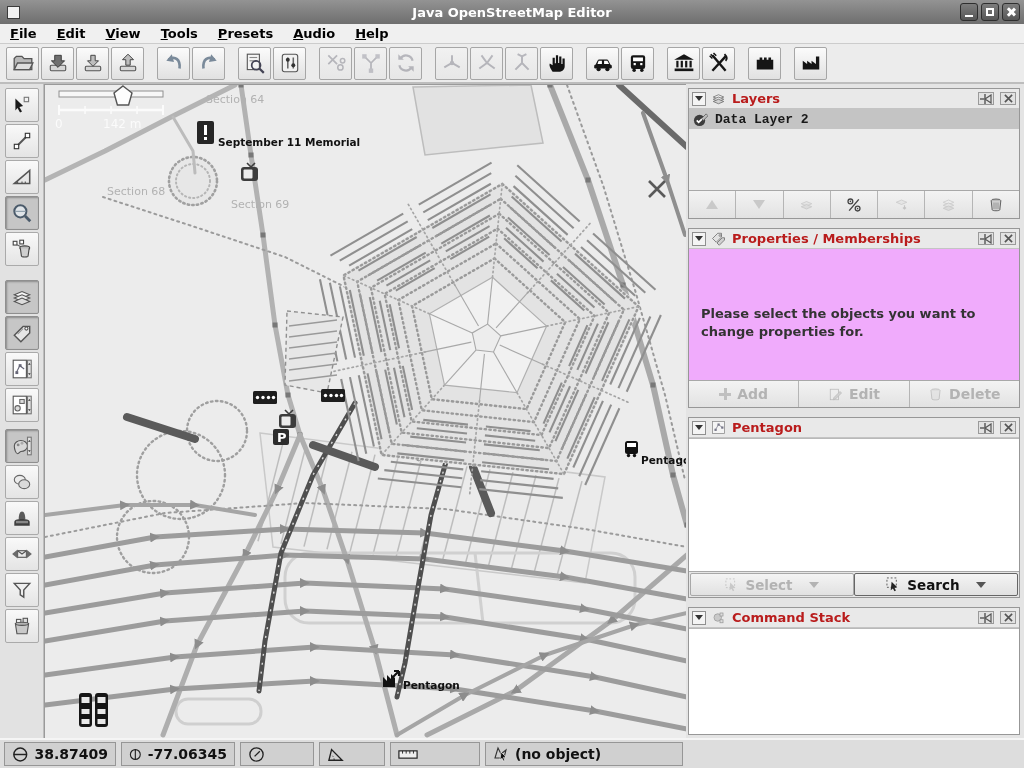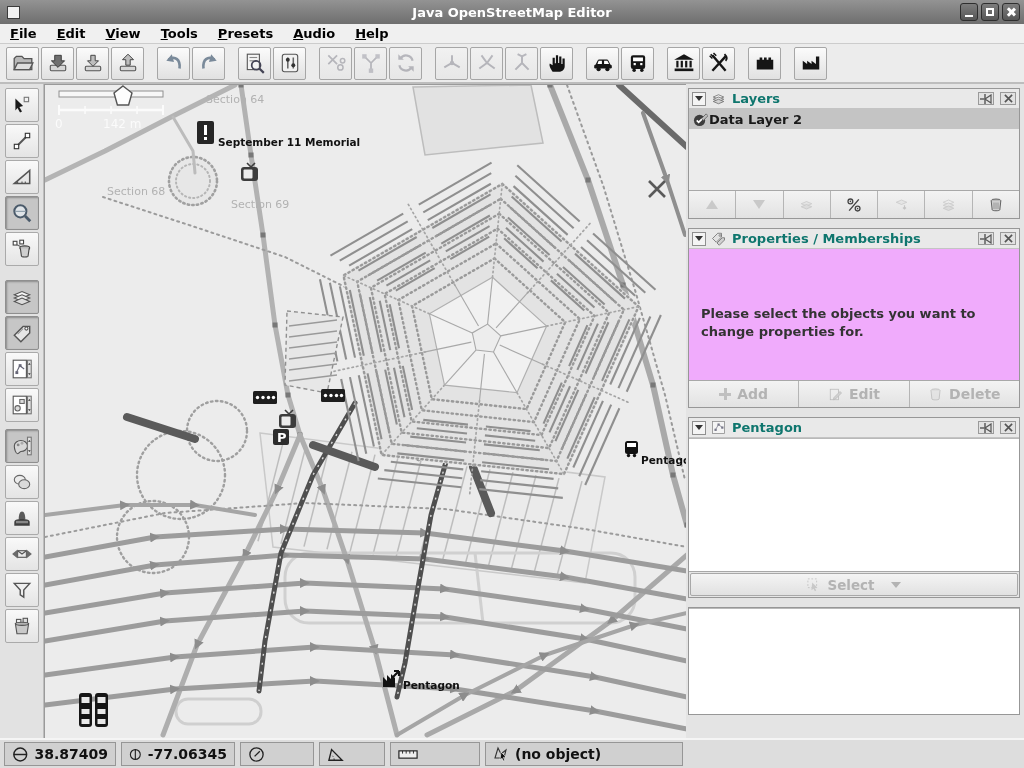--- a/index.html
+++ b/index.html
@@ -48,30 +48,30 @@
     border-top:1px solid #9a9a9a;border-left:1px solid #9a9a9a;}
   .map svg{display:block;}
   text.gray-label{fill:#b2b2b2;font-size:11px;font-family:"DejaVu Sans",sans-serif;}
   text.black-label{fill:#111;font-size:10.5px;font-weight:bold;font-family:"DejaVu Sans",sans-serif;}
   text.scale-label{fill:#fbfbfb;font-size:12px;font-family:"DejaVu Sans",sans-serif;}
 
   
   .rightcol{position:absolute;right:0;top:84px;width:338px;bottom:30px;background:#e4e4e4;padding:4px 4px 0 2px;}
   .panel{border:1px solid #979797;background:#efefef;margin-bottom:9px;}
   .phead{height:20px;display:flex;align-items:center;gap:4px;padding:0 3px;background:#e9e9e9;border-bottom:1px solid #c4c4c4;}
-  .ptitle{font-size:13px;font-weight:bold;color:#0f766e;flex:1;margin-left:2px;}
+  .ptitle{font-size:13px;font-weight:bold;color:#b91c1c;flex:1;margin-left:2px;}
   .collapse-btn{width:14px;height:14px;border:1px solid #8f8f8f;background:#f4f4f4;display:flex;align-items:center;justify-content:center;}
   .tri-down{width:0;height:0;border-left:4px solid transparent;border-right:4px solid transparent;border-top:5px solid #333;}
   .mini-ic{width:16px;height:16px;display:flex;align-items:center;justify-content:center;}
   .hbtn{width:16px;height:13px;border:1px solid #9a9a9a;background:#e2e2e2;display:flex;align-items:center;justify-content:center;margin-left:2px;}
   .pbody{position:relative;}
   .pbody.listbg{background:#ececec;}
   .pbody.white{background:#ffffff;border-top:1px solid #b9b9b9;}
-  .layer-row{height:20px;background:#c4c4c4;display:flex;align-items:center;gap:1px;padding:0 4px;
-    font-size:13px;font-weight:bold;color:#1a1a1a;}
+  .layer-row{height:20px;background:#c4c4c4;display:flex;align-items:center;gap:7px;padding:0 4px;
+    font-size:13px;font-weight:bold;color:#1a1a1a;font-family:Liberation Mono, monospace;}
   .props-msg{padding:56px 12px 0 12px;font-size:13px;font-weight:bold;color:#333;line-height:1.35;}
   .pbtns{display:flex;border-top:1px solid #a8a8a8;height:27px;background:#e9e9e9;}
   .pbtn{flex:1;display:flex;align-items:center;justify-content:center;gap:6px;border-right:1px solid #b5b5b5;
     font-size:14px;font-weight:bold;color:#b3b3b3;background:linear-gradient(#f3f3f3,#e2e2e2);}
   .pbtn:last-child{border-right:none;}
   .lbtn{flex:1;display:flex;align-items:center;justify-content:center;border-right:1px solid #b5b5b5;background:linear-gradient(#f3f3f3,#e2e2e2);}
   .lbtn:last-child{border-right:none;}
   .tri-up-g{width:0;height:0;border-left:6px solid transparent;border-right:6px solid transparent;border-bottom:9px solid #c9c9c9;}
   .tri-dn-g{width:0;height:0;border-left:6px solid transparent;border-right:6px solid transparent;border-top:9px solid #c9c9c9;}
   .plus-ic{position:relative;width:12px;height:12px;}
@@ -880,24 +880,57 @@
       <div class="pbody white" style="height:133px;"></div>
       <div class="selbtns">
         <div class="selbtn dim">
           <svg width="14" height="14" viewBox="0 0 16 16" opacity=".5">
               <rect x="1" y="1" width="10" height="10" fill="none" stroke="#999" stroke-dasharray="2 2"></rect>
               <path d="M6 5l6 6-3 .4 1.6 3-1.6.8-1.6-3L5 14z" fill="#aaa"></path>
             </svg>
           <span>Select</span>
           <div class="ddtri"></div>
         </div>
+        <div class="selbtn strong">
+          <svg width="15" height="15" viewBox="0 0 16 16">
+              <rect x="1" y="1" width="10" height="10" fill="none" stroke="#555" stroke-dasharray="2 2"></rect>
+              <path d="M6 5l6 6-3 .4 1.6 3-1.6.8-1.6-3L5 14z" fill="#222"></path>
+            </svg>
+          <span>Search</span>
+          <div class="ddtri"></div>
+        </div>
       </div>
     </div>
 
     <div class="panel">
+      <div class="phead">
+        <div class="collapse-btn">
+            <div class="tri-down"></div>
+          </div>
+        <div class="mini-ic">
+          <svg width="15" height="15" viewBox="0 0 20 20">
+              <circle cx="9" cy="10" r="5" fill="#c9c9c9" stroke="#999"></circle>
+              <rect x="12" y="4" width="4" height="4" fill="#ddd" stroke="#999"></rect>
+              <rect x="12" y="13" width="4" height="4" fill="#ddd" stroke="#999"></rect>
+            </svg>
+        </div>
+        <div class="ptitle">Command Stack</div>
+        <div class="hbtn">
+          <svg width="12" height="10" viewBox="0 0 12 10">
+              <path d="M0 5h4" stroke="#555" stroke-width="1.4"></path>
+              <path d="M5 0v10" stroke="#555" stroke-width="1.4"></path>
+              <path d="M5 5l6-4v8z" fill="none" stroke="#555" stroke-width="1.2"></path>
+            </svg>
+        </div>
+        <div class="hbtn">
+          <svg width="9" height="9" viewBox="0 0 10 10">
+              <path d="M1 1l8 8M9 1L1 9" stroke="#555" stroke-width="1.8"></path>
+            </svg>
+        </div>
+      </div>
       <div class="pbody white" style="height:106px;"></div>
     </div>
   </div>
 
   <div class="statusbar">
     <div class="seg" style="width:112px;">
       <svg width="17" height="17" viewBox="0 0 18 18">
           <circle cx="9" cy="9" r="7" fill="none" stroke="#222" stroke-width="1.6"></circle>
           <line x1="2" y1="9" x2="16" y2="9" stroke="#222" stroke-width="1.6"></line>
         </svg>

